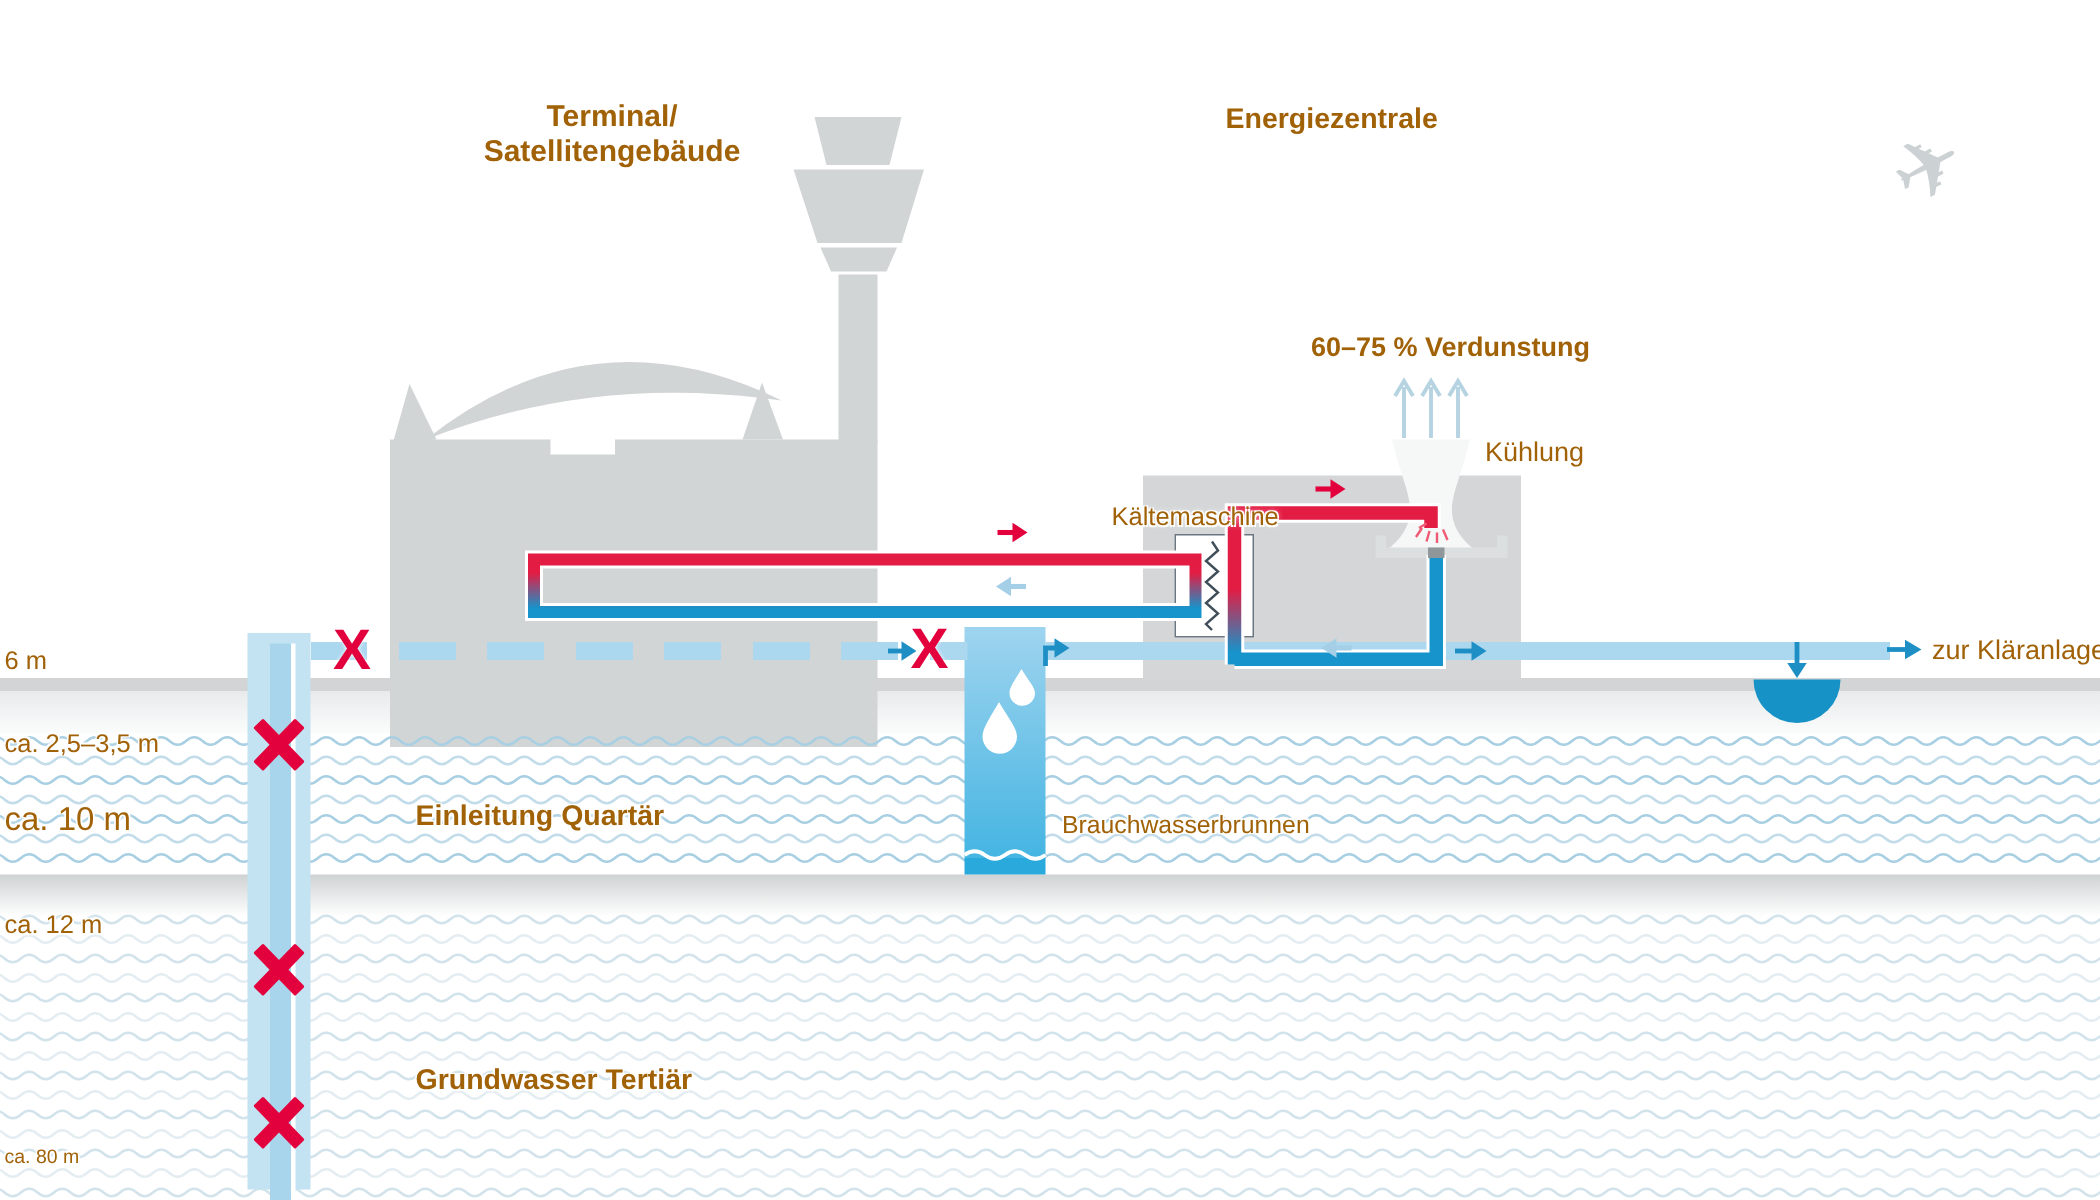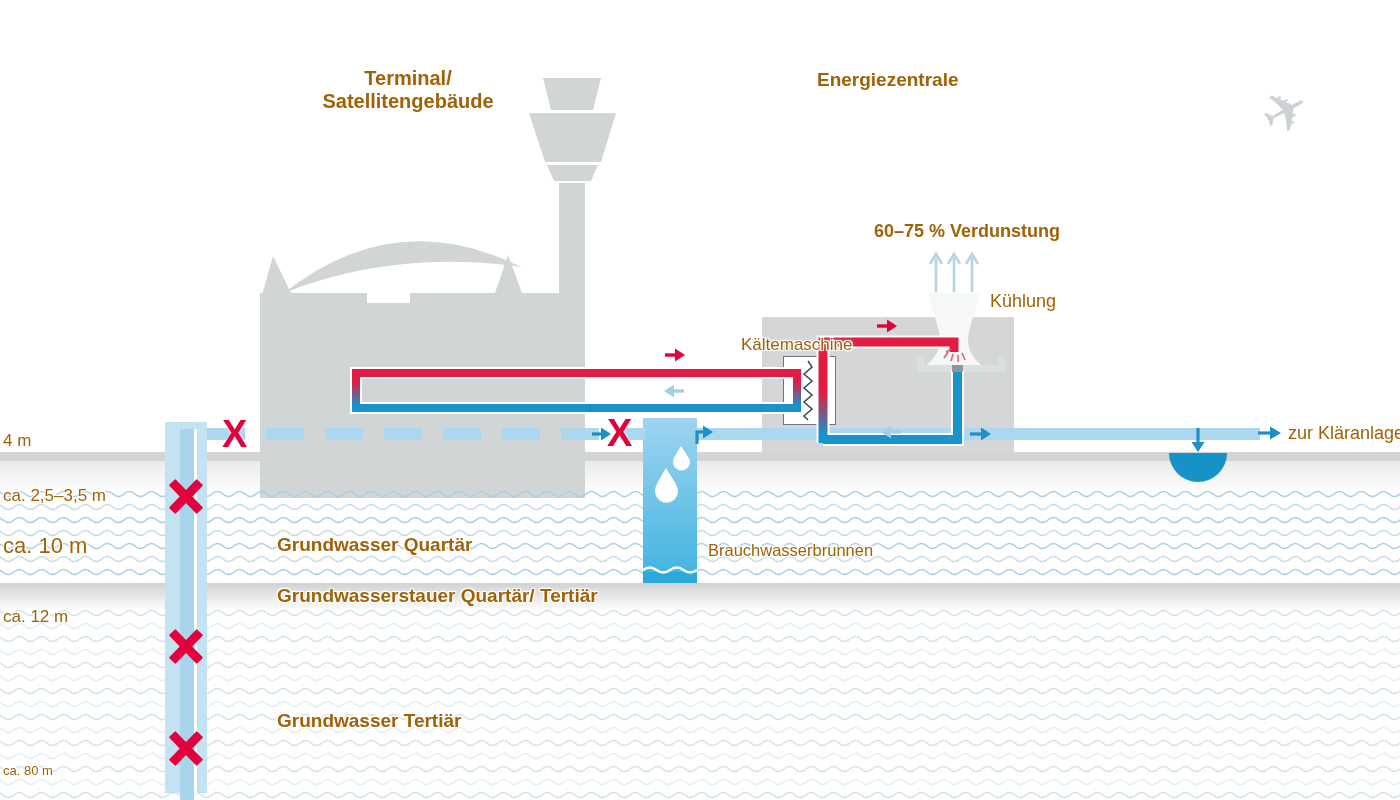--- a/index.html
+++ b/index.html
@@ -204,24 +204,23 @@
 
   <div class="lbl b" style="left:298px;top:67px;width:220px;text-align:center;font-size:20px;line-height:23px;"><span>Terminal/</span><br><span>Satellitengebäude</span></div>
   <div class="lbl b" style="left:817px;top:69px;font-size:19px;">Energiezentrale</div>
 
   <div class="lbl b" style="left:855px;top:221px;width:205px;text-align:right;font-size:18px;">60–75 % Verdunstung</div>
   <div class="lbl" style="left:741px;top:291px;font-size:17px;margin-top:44px;">Kältemaschine</div>
   <div class="lbl" style="left:990px;top:291px;font-size:18px;">Kühlung</div>
 
   <div class="lbl" style="left:1288px;top:423px;font-size:18px;">zur Kläranlage</div>
 
-  <div class="lbl" style="left:3px;top:431px;font-size:17px;">4 m</div>
+  <div class="lbl" style="left:3px;top:431px;font-size:17px;">6 m</div>
   <div class="lbl" style="left:3px;top:466px;font-size:17px;margin-top:20px;">ca. 2,5–3,5 m</div>
   <div class="lbl" style="left:3px;top:533px;font-size:22px;">ca. 10 m</div>
   <div class="lbl" style="left:3px;top:607px;font-size:17px;">ca. 12 m</div>
   <div class="lbl" style="left:3px;top:763px;font-size:13px;">ca. 80 m</div>
 
-  <div class="lbl b" style="left:277px;top:534px;font-size:19px;">Grundwasser Quartär</div>
-  <div class="lbl b" style="left:277px;top:585px;font-size:19px;">Grundwasserstauer Quartär/ Tertiär</div>
+  <div class="lbl b" style="left:277px;top:534px;font-size:19px;">Einleitung Quartär</div>
   <div class="lbl b" style="left:277px;top:667px;font-size:19px;margin-top:43px;">Grundwasser Tertiär</div>
 
   <div class="lbl" style="left:708px;top:541px;font-size:16.5px;">Brauchwasserbrunnen</div>
 </div>
 
 </body></html>

